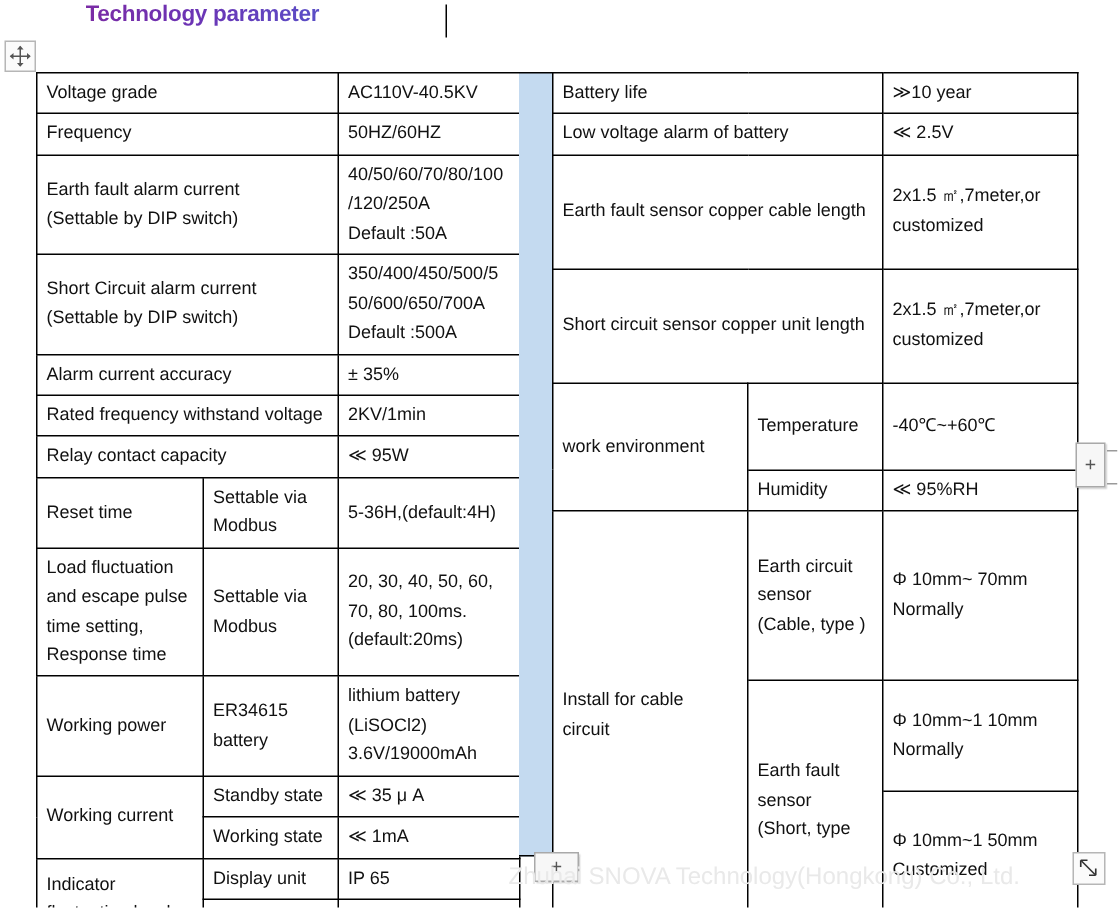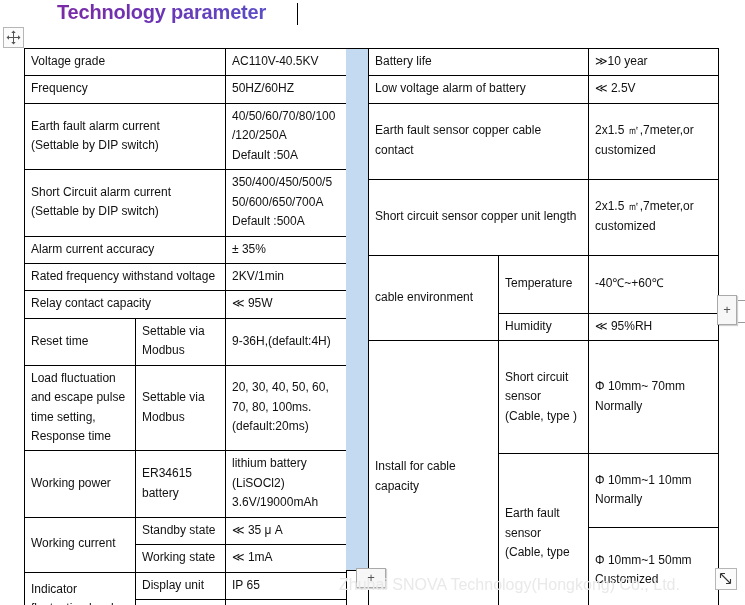--- a/index.html
+++ b/index.html
@@ -8,21 +8,21 @@
     background:#ffffff;
     font-family:"Liberation Sans", sans-serif;
     position:relative;
     overflow:hidden;
     color:#1a1a1a;
   }
   
   #doc-title{
     position:absolute;
     left:57px; top:1px;
-    font-size:20px;
+    font-size:15px;
     font-weight:bold;
     letter-spacing:-0.2px;
     color:#6b2fae;
     background:linear-gradient(90deg,#7a2ba5 0%,#6c33b4 45%,#5a4ec6 100%);
     -webkit-background-clip:text;
     background-clip:text;
     -webkit-text-fill-color:transparent;
     white-space:nowrap;
   }
   #title-caret{
@@ -188,21 +188,21 @@
           <div>≪ 95W</div>
         </td>
     </tr>
     <tr>
       <td>Reset time</td>
       <td class="cell-lines">
         <div>Settable via</div>
         <div>Modbus</div>
       </td>
       <td class="cell-lines">
-          <div>9-36H,(default:4H)</div>
+          <div>5-36H,(default:4H)</div>
         </td>
     </tr>
     <tr>
       <td class="cell-lines">
         <div>Load fluctuation</div>
         <div>and escape pulse</div>
         <div>time setting,</div>
         <div>Response time</div>
       </td>
       <td class="cell-lines">
@@ -274,66 +274,66 @@
           <div>≫10 year</div>
         </td>
     </tr>
     <tr>
       <td colspan="2">Low voltage alarm of battery</td>
       <td class="cell-lines">
           <div>≪ 2.5V</div>
         </td>
     </tr>
     <tr>
-      <td colspan="2" style="height:68px">Earth fault sensor copper cable contact</td>
+      <td colspan="2" style="height:68px">Earth fault sensor copper cable length</td>
       <td class="cell-lines">
         <div>2x1.5 ㎡,7meter,or</div>
         <div>customized</div>
       </td>
     </tr>
     <tr>
       <td colspan="2" style="height:68px">Short circuit sensor copper unit length</td>
       <td class="cell-lines">
         <div>2x1.5 ㎡,7meter,or</div>
         <div>customized</div>
       </td>
     </tr>
     <tr>
-      <td rowspan="2">cable environment</td>
+      <td rowspan="2">work environment</td>
       <td style="height:50px">Temperature</td>
       <td class="cell-lines">
           <div>-40℃~+60℃</div>
         </td>
     </tr>
     <tr>
       <td>Humidity</td>
       <td class="cell-lines">
           <div>≪ 95%RH</div>
         </td>
     </tr>
     <tr>
       <td rowspan="3" class="cell-lines" style="vertical-align:middle">
         <div>Install   for cable</div>
-        <div>capacity</div>
+        <div>circuit</div>
       </td>
       <td class="cell-lines" style="height:105px">
-        <div>Short circuit</div>
+        <div>Earth circuit</div>
         <div>sensor</div>
         <div>(Cable, type )</div>
       </td>
       <td class="cell-lines">
         <div>Φ 10mm~ 70mm</div>
         <div>Normally</div>
       </td>
     </tr>
     <tr>
       <td rowspan="2" class="cell-lines">
         <div>Earth fault</div>
         <div>sensor</div>
-        <div>(Cable, type</div>
+        <div>(Short, type</div>
       </td>
       <td class="cell-lines" style="height:66px">
         <div>Φ 10mm~1 10mm</div>
         <div>Normally</div>
       </td>
     </tr>
     <tr>
       <td class="cell-lines" style="height:78px">
         <div>Φ 10mm~1 50mm</div>
         <div>Customized</div>

